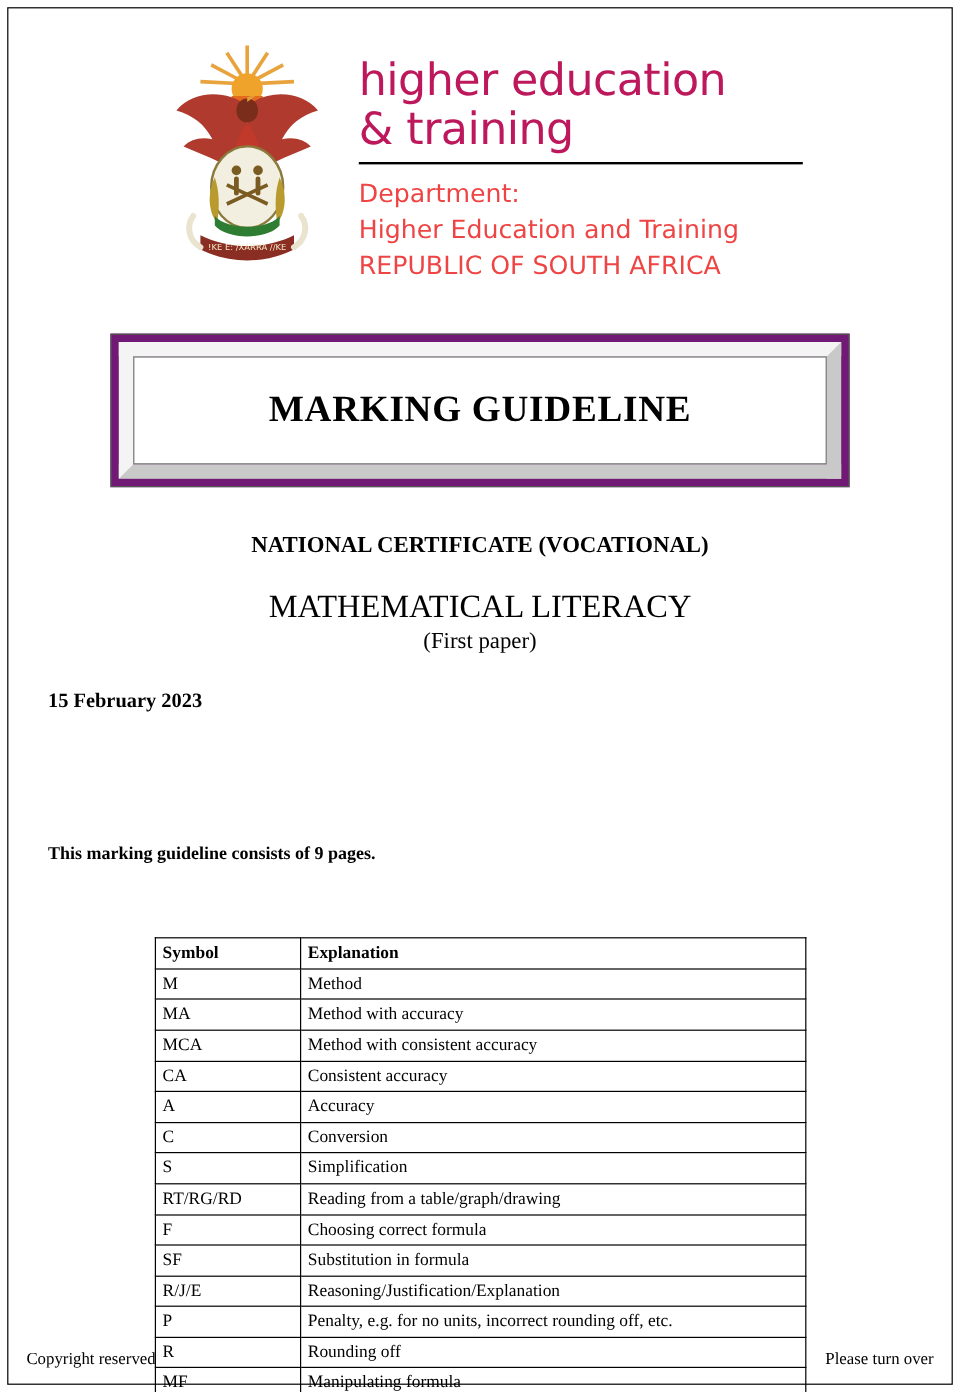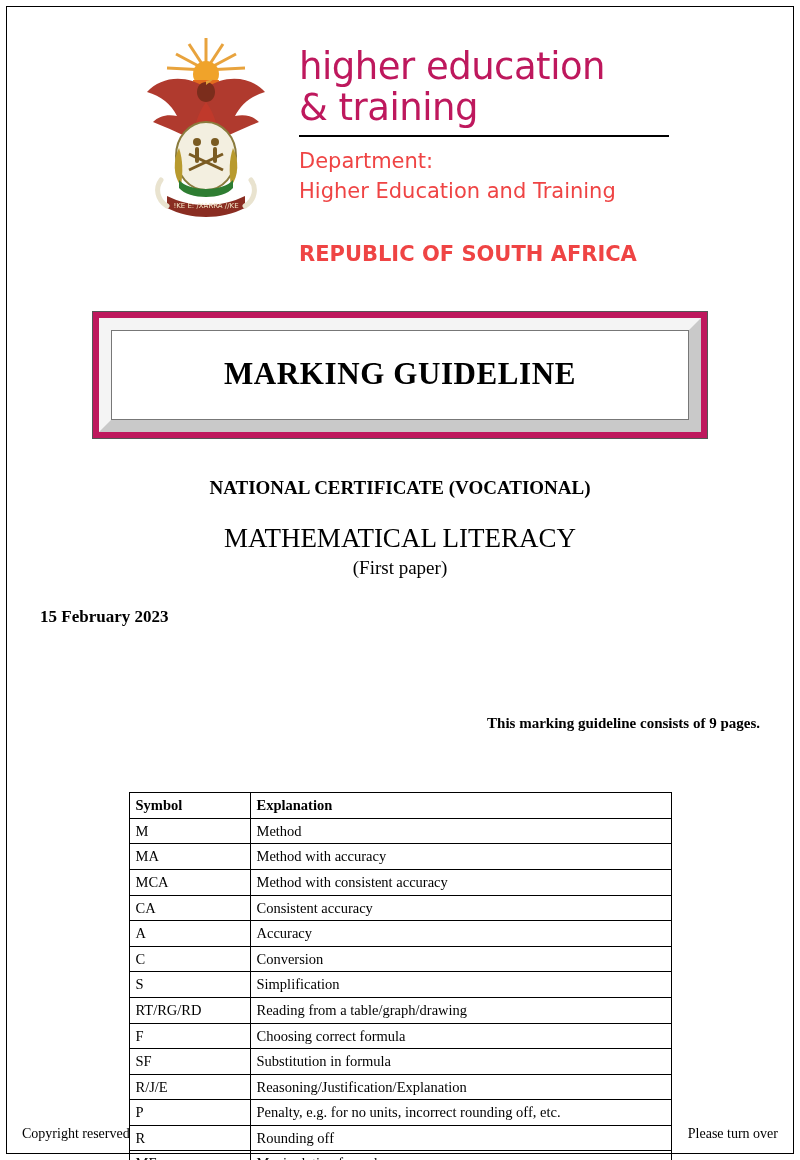--- a/index.html
+++ b/index.html
@@ -70,31 +70,30 @@
     border-bottom: 2px solid #000;
     margin: 6px 0 10px 0;
   }
   .dept-sub {
     font-family: "DejaVu Sans", sans-serif;
     font-size: 21px;
     line-height: 1.42;
     color: #ef4444;
   }
   .dept-sub .strong {
-    font-weight: bold;
-    margin-top: 33px;
+    font-weight: normal;
   }
 
   
   .plaque-outer {
     margin: 42px auto 0 auto;
     width: 616px;
     box-sizing: border-box;
     border: 1px solid #555;
-    background: #be185d;
+    background: #701a75;
     padding: 6px;
     position: relative;
   }
   .plaque-bevel {
     border-top: 12px solid #f4f4f4;
     border-left: 12px solid #f4f4f4;
     border-right: 12px solid #c9c9c9;
     border-bottom: 12px solid #c9c9c9;
     background: #ffffff;
     padding: 0;
@@ -134,24 +133,24 @@
     font-size: 19px;
     font-weight: bold;
     margin-top: 3px;
   }
   .date {
     font-size: 17px;
     font-weight: bold;
     margin-top: 28px;
   }
   .pages-note {
-    text-align: right;
+    text-align: left;
     font-size: 15px;
     font-weight: bold;
-    margin-top: 88px;
+    margin-top: 110px;
   }
 
   
   .symbol-table-wrap {
     margin: 60px auto 0 auto;
     width: 543px;
   }
   table.symbols {
     border-collapse: collapse;
     width: 100%;

